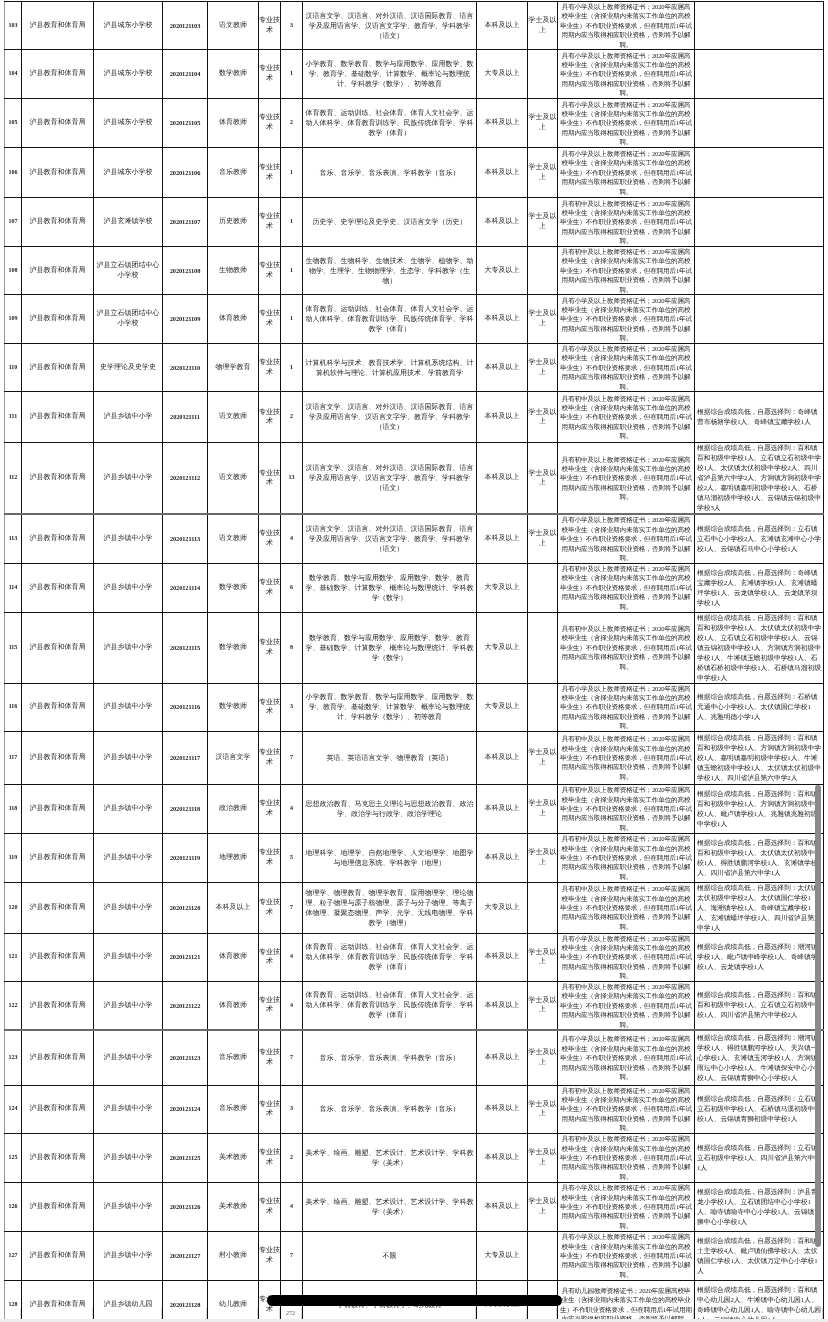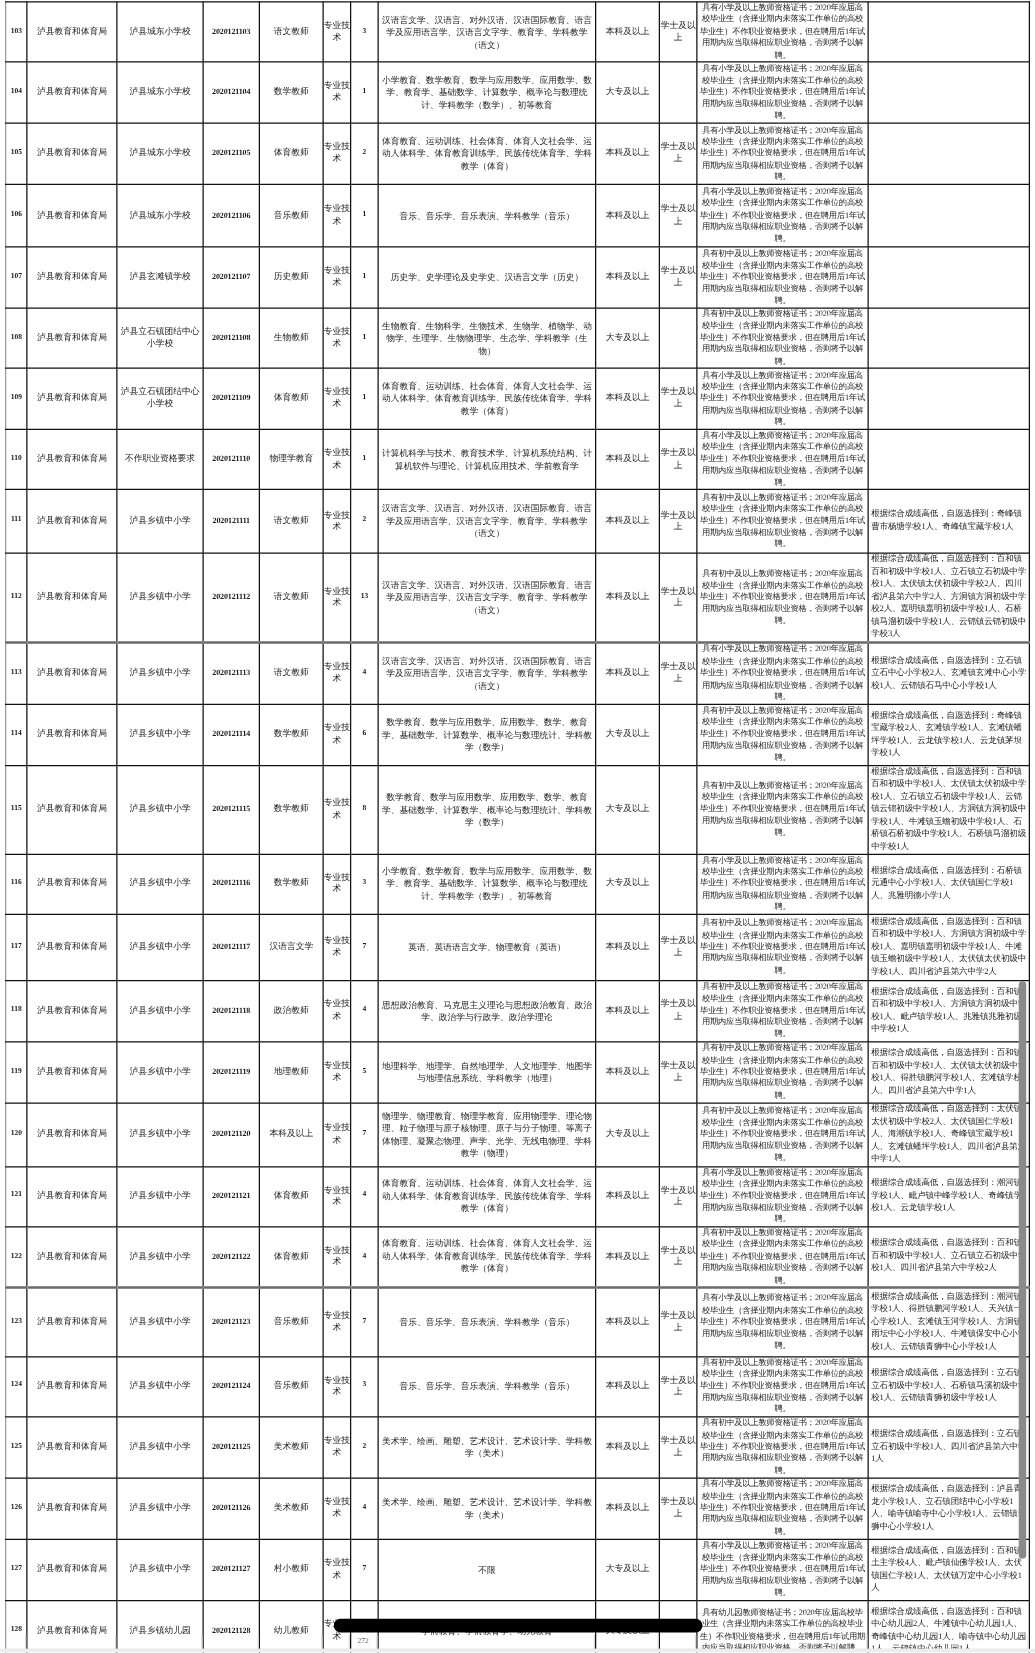--- a/index.html
+++ b/index.html
@@ -178,21 +178,21 @@
     <td class="c8">体育教育、运动训练、社会体育、体育人文社会学、运动人体科学、体育教育训练学、民族传统体育学、学科教学（体育）</td>
     <td class="c9">本科及以上</td>
     <td class="c10">学士及以上</td>
     <td class="c11">具有小学及以上教师资格证书；2020年应届高校毕业生（含择业期内未落实工作单位的高校毕业生）不作职业资格要求，但在聘用后1年试用期内应当取得相应职业资格，否则将予以解聘。</td>
     <td class="c12"></td>
   </tr>
 
   <tr>
     <td class="c1">110</td>
     <td class="c2">泸县教育和体育局</td>
-    <td class="c3">不作职业资格要求</td>
+    <td class="c3">史学理论及史学史</td>
     <td class="c4">2020121110</td>
     <td class="c5">物理学教育</td>
     <td class="c6">专业技术</td>
     <td class="c7">1</td>
     <td class="c8">计算机科学与技术、教育技术学、计算机系统结构、计算机软件与理论、计算机应用技术、学前教育学</td>
     <td class="c9">本科及以上</td>
     <td class="c10">学士及以上</td>
     <td class="c11">具有小学及以上教师资格证书；2020年应届高校毕业生（含择业期内未落实工作单位的高校毕业生）不作职业资格要求，但在聘用后1年试用期内应当取得相应职业资格，否则将予以解聘。</td>
     <td class="c12"></td>
   </tr>

